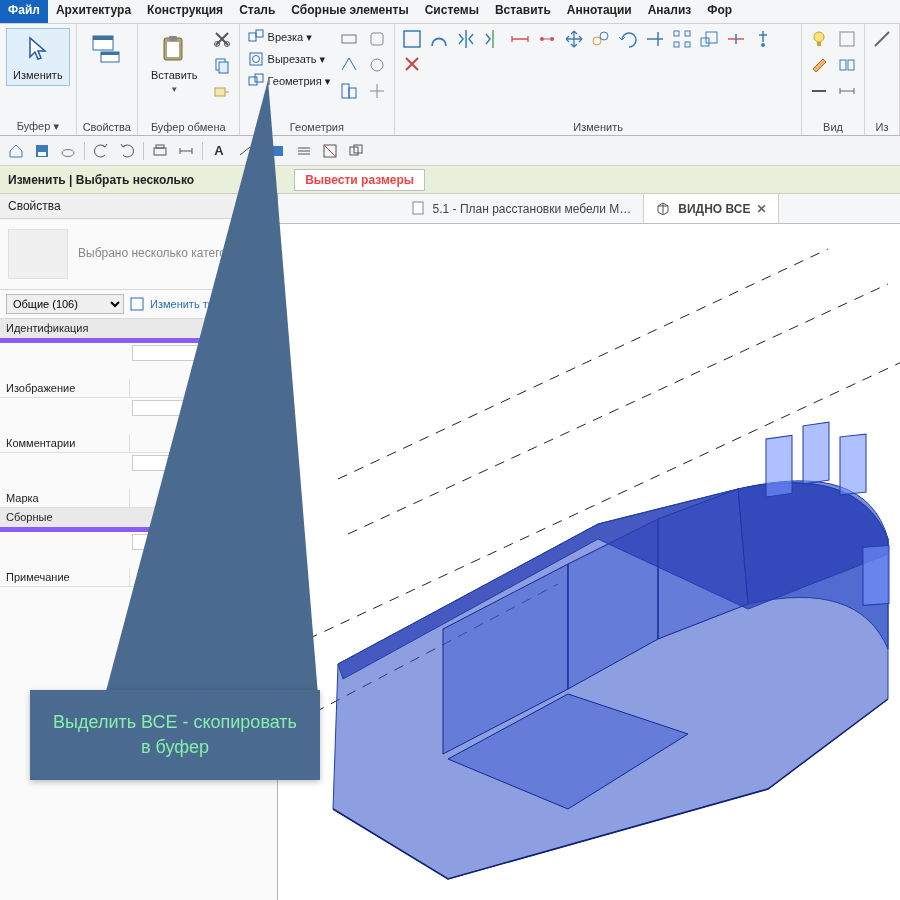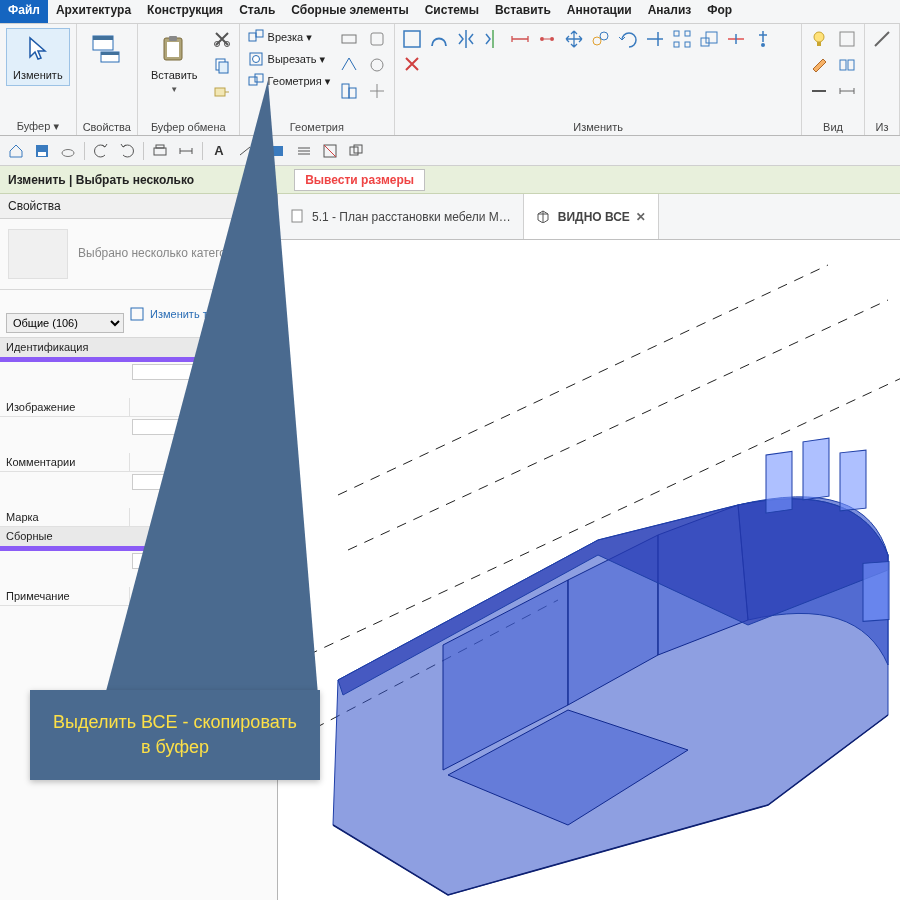--- a/index.html
+++ b/index.html
@@ -31,27 +31,27 @@
   .proppanel .preview .thumb { width: 60px; height: 50px; background: #f0f0f0; border: 1px solid #e0e0e0; }
   .proppanel .filterrow { display: flex; align-items: center; padding: 4px 6px; border-bottom: 1px solid #d8d8d8; gap: 6px; }
   .proppanel select { font-size: 11px; padding: 2px; border: 1px solid #bbb; }
   .proppanel .edittype { color: #2a6db5; font-size: 11px; }
   .proppanel .sectionhdr { background: #e9e9e9; padding: 3px 6px; font-size: 11px; border-bottom: 5px solid #8b5cf6; display: flex; justify-content: space-between; }
   .proppanel .proprow { display: flex; border-bottom: 1px solid #e0e0e0; font-size: 11px; }
   .proppanel .proprow .k { width: 130px; padding: 3px 6px; border-right: 1px solid #e0e0e0; margin-top: 36px; }
   .proppanel .proprow .v { flex: 1; padding: 2px; }
   .proppanel .proprow .v input { width: 100%; border: 1px solid #ccc; font-size: 11px; padding: 1px 2px; }
   .canvaszone { flex: 1; display: flex; flex-direction: column; }
-  .tabs { display: flex; height: 46px; background: #f5f6f7; border-bottom: 1px solid #c0c0c0; }
+  .tabs { display: flex; height: 30px; background: #f5f6f7; border-bottom: 1px solid #c0c0c0; justify-content: center; }
   .tabs .tab { display: flex; gap: 6px; align-items: center; padding: 4px 12px; border-right: 1px solid #d0d0d0; color: #444; max-width: 310px; }
   .tabs .tab .ic { width: 16px; height: 16px; }
   .tabs .tab.active { background: #fff; font-weight: 600; }
   .tabs .tab .x { color: #666; font-weight: bold; }
   .canvas { flex: 1; background: #fff; position: relative; overflow: hidden; }
-  .callout { position: absolute; left: 30px; top: 690px; width: 290px; background: #4a6a8f; color: #fde047; padding: 20px 18px; font-size: 18px; text-align: center; line-height: 1.4; box-shadow: 0 2px 6px rgba(0,0,0,0.25); }
+  .callout { position: absolute; left: 30px; top: 690px; width: 290px; background: #4a6a8f; color: #86efac; padding: 20px 18px; font-size: 18px; text-align: center; line-height: 1.4; box-shadow: 0 2px 6px rgba(0,0,0,0.25); }
   .callout-pointer { position: absolute; pointer-events: none; }
   svg { display: block; }
   .ell { overflow: hidden; white-space: nowrap; text-overflow: ellipsis; }
 </style>
 </head>
 <body>
 
 <div class="menubar">
   <div class="item active">Файл</div>
   <div class="item">Архитектура</div>
@@ -437,21 +437,21 @@
   <div class="proppanel">
     <div class="titlebar">
       <span>Свойства</span>
       <span style="font-size:14px;">✕</span>
     </div>
     <div class="preview">
       <div class="thumb"></div>
       <div style="line-height:1.3;">Выбрано несколько категорий</div>
     </div>
     <div class="filterrow">
-      <select style="width:118px;margin-top:19px;">
+      <select style="width:118px;">
         <option>Общие (106)</option>
       </select>
       <span class="ic">
           <svg width="14" height="14">
             <rect x="1" y="1" width="12" height="12" fill="none" stroke="#2a6db5"></rect>
           </svg>
         </span>
       <span class="edittype">Изменить тип</span>
     </div>
     <div class="sectionhdr">

